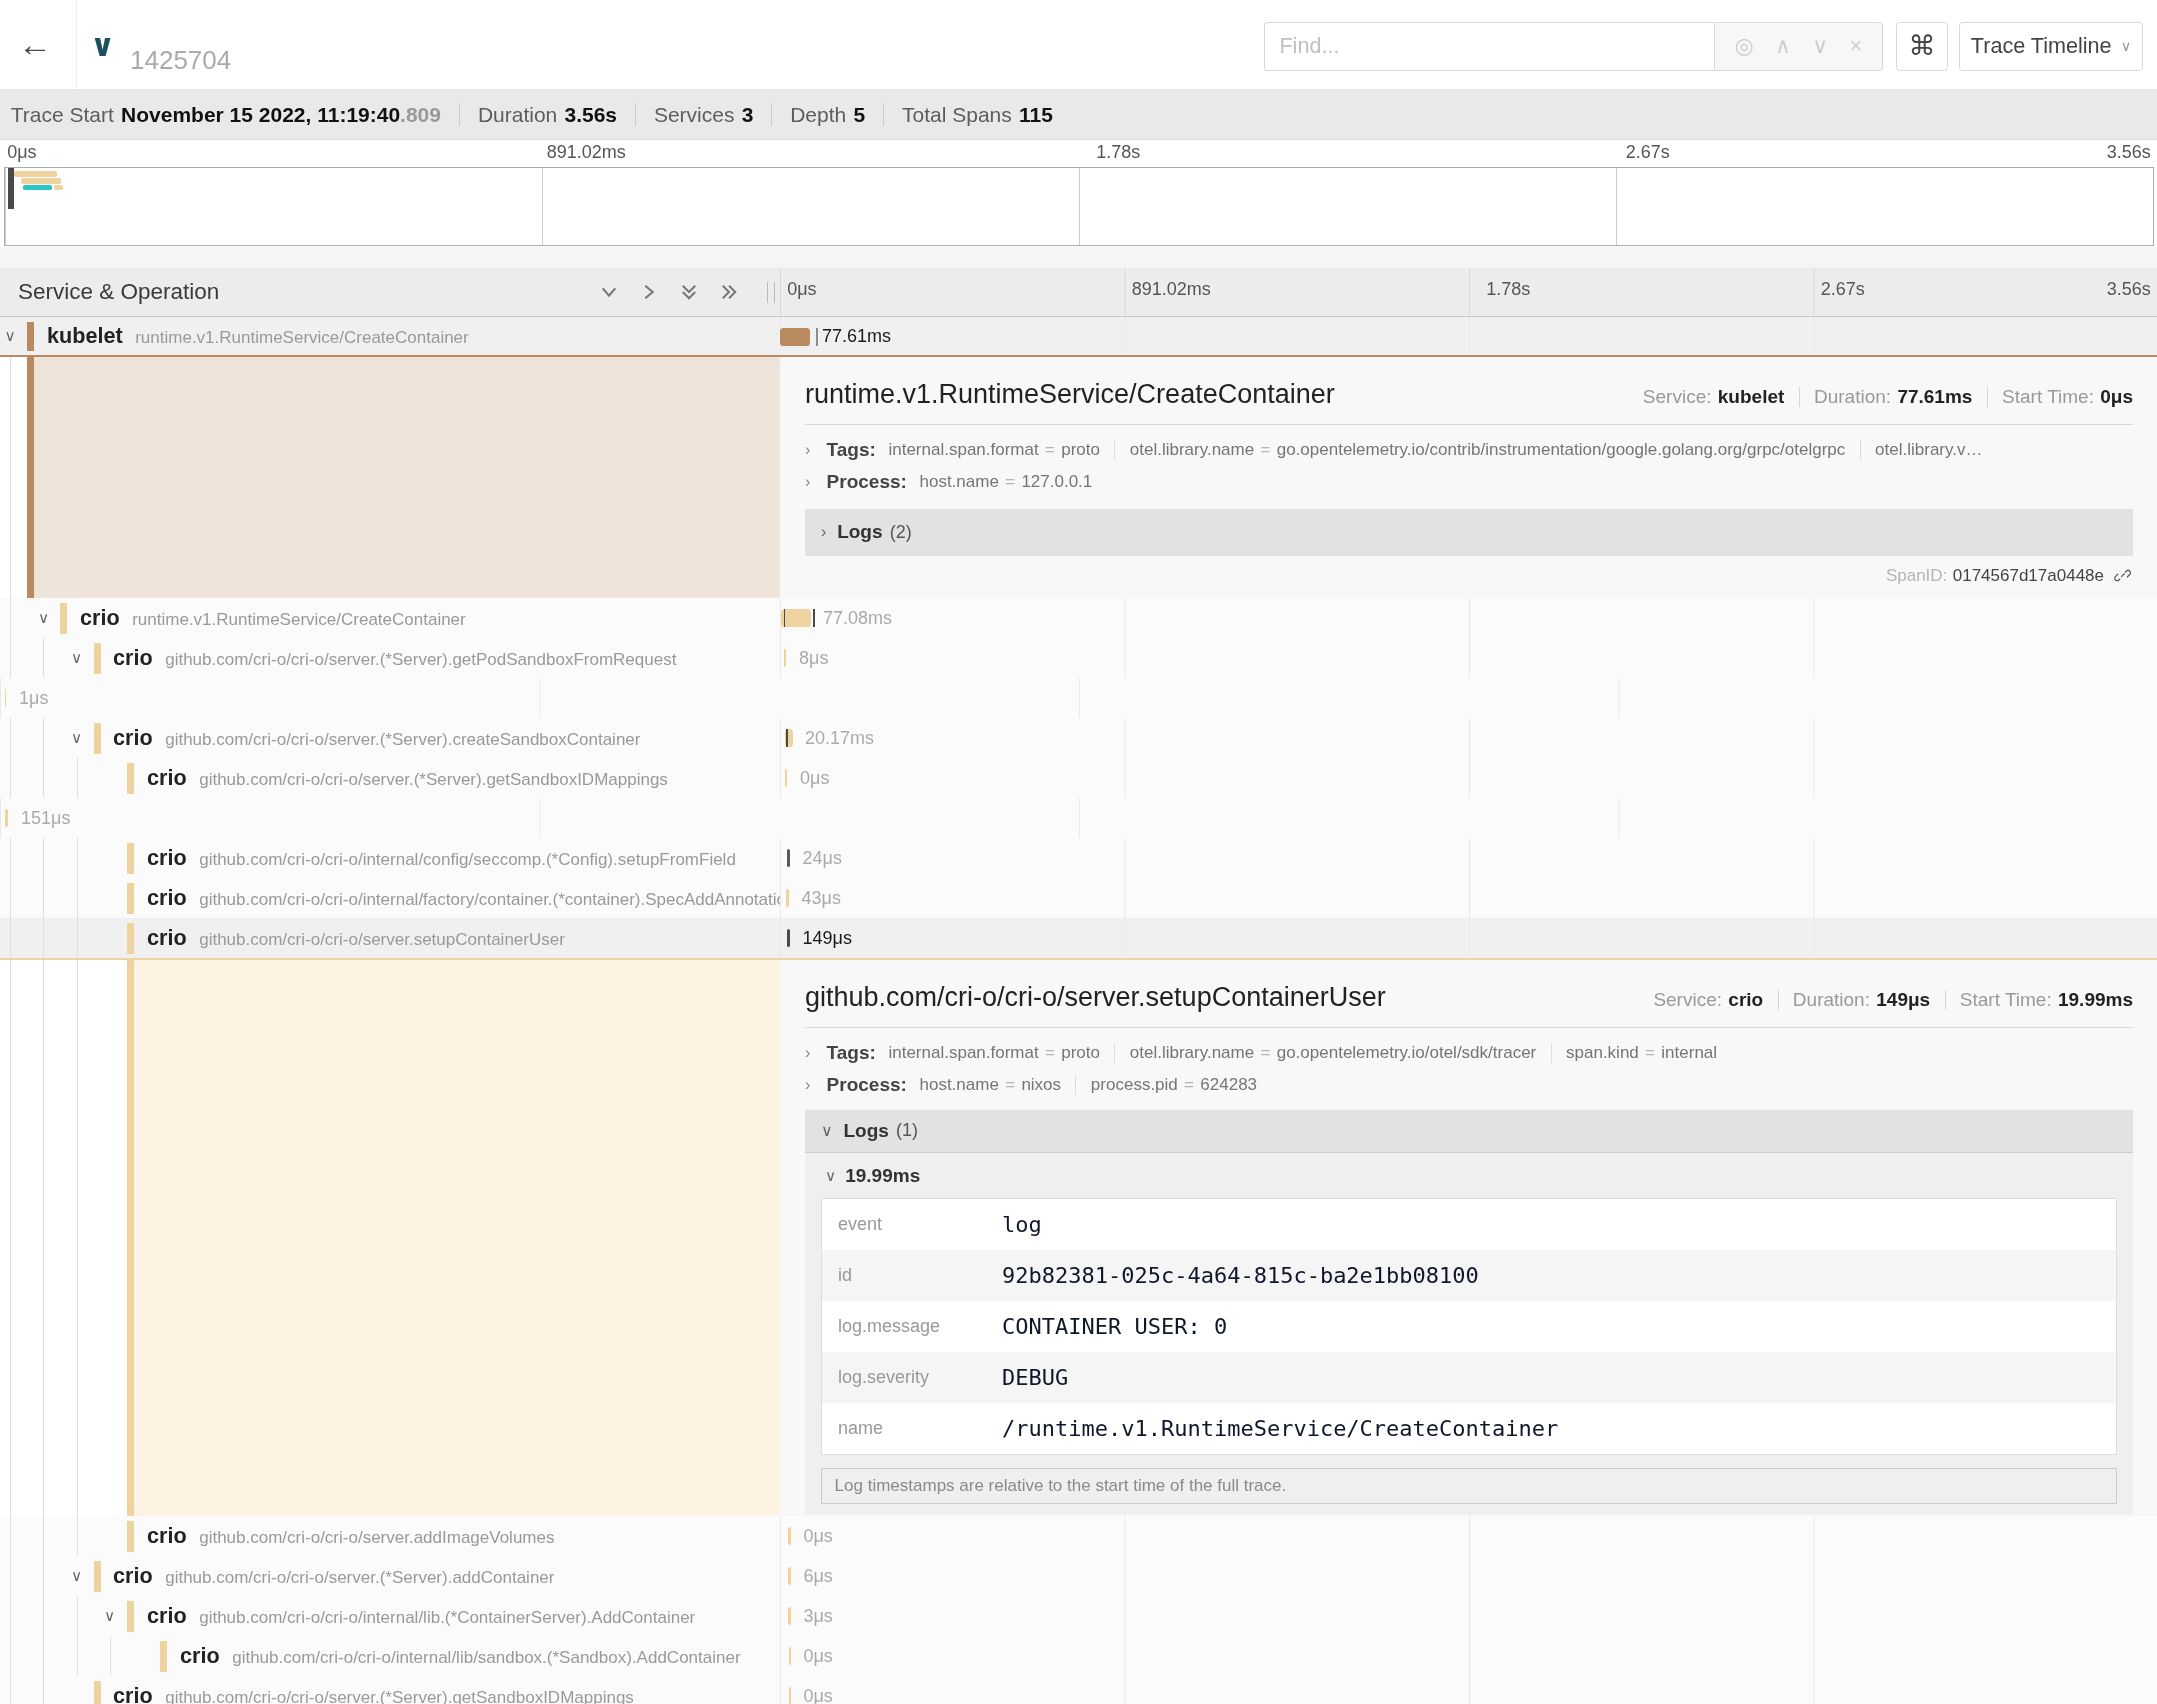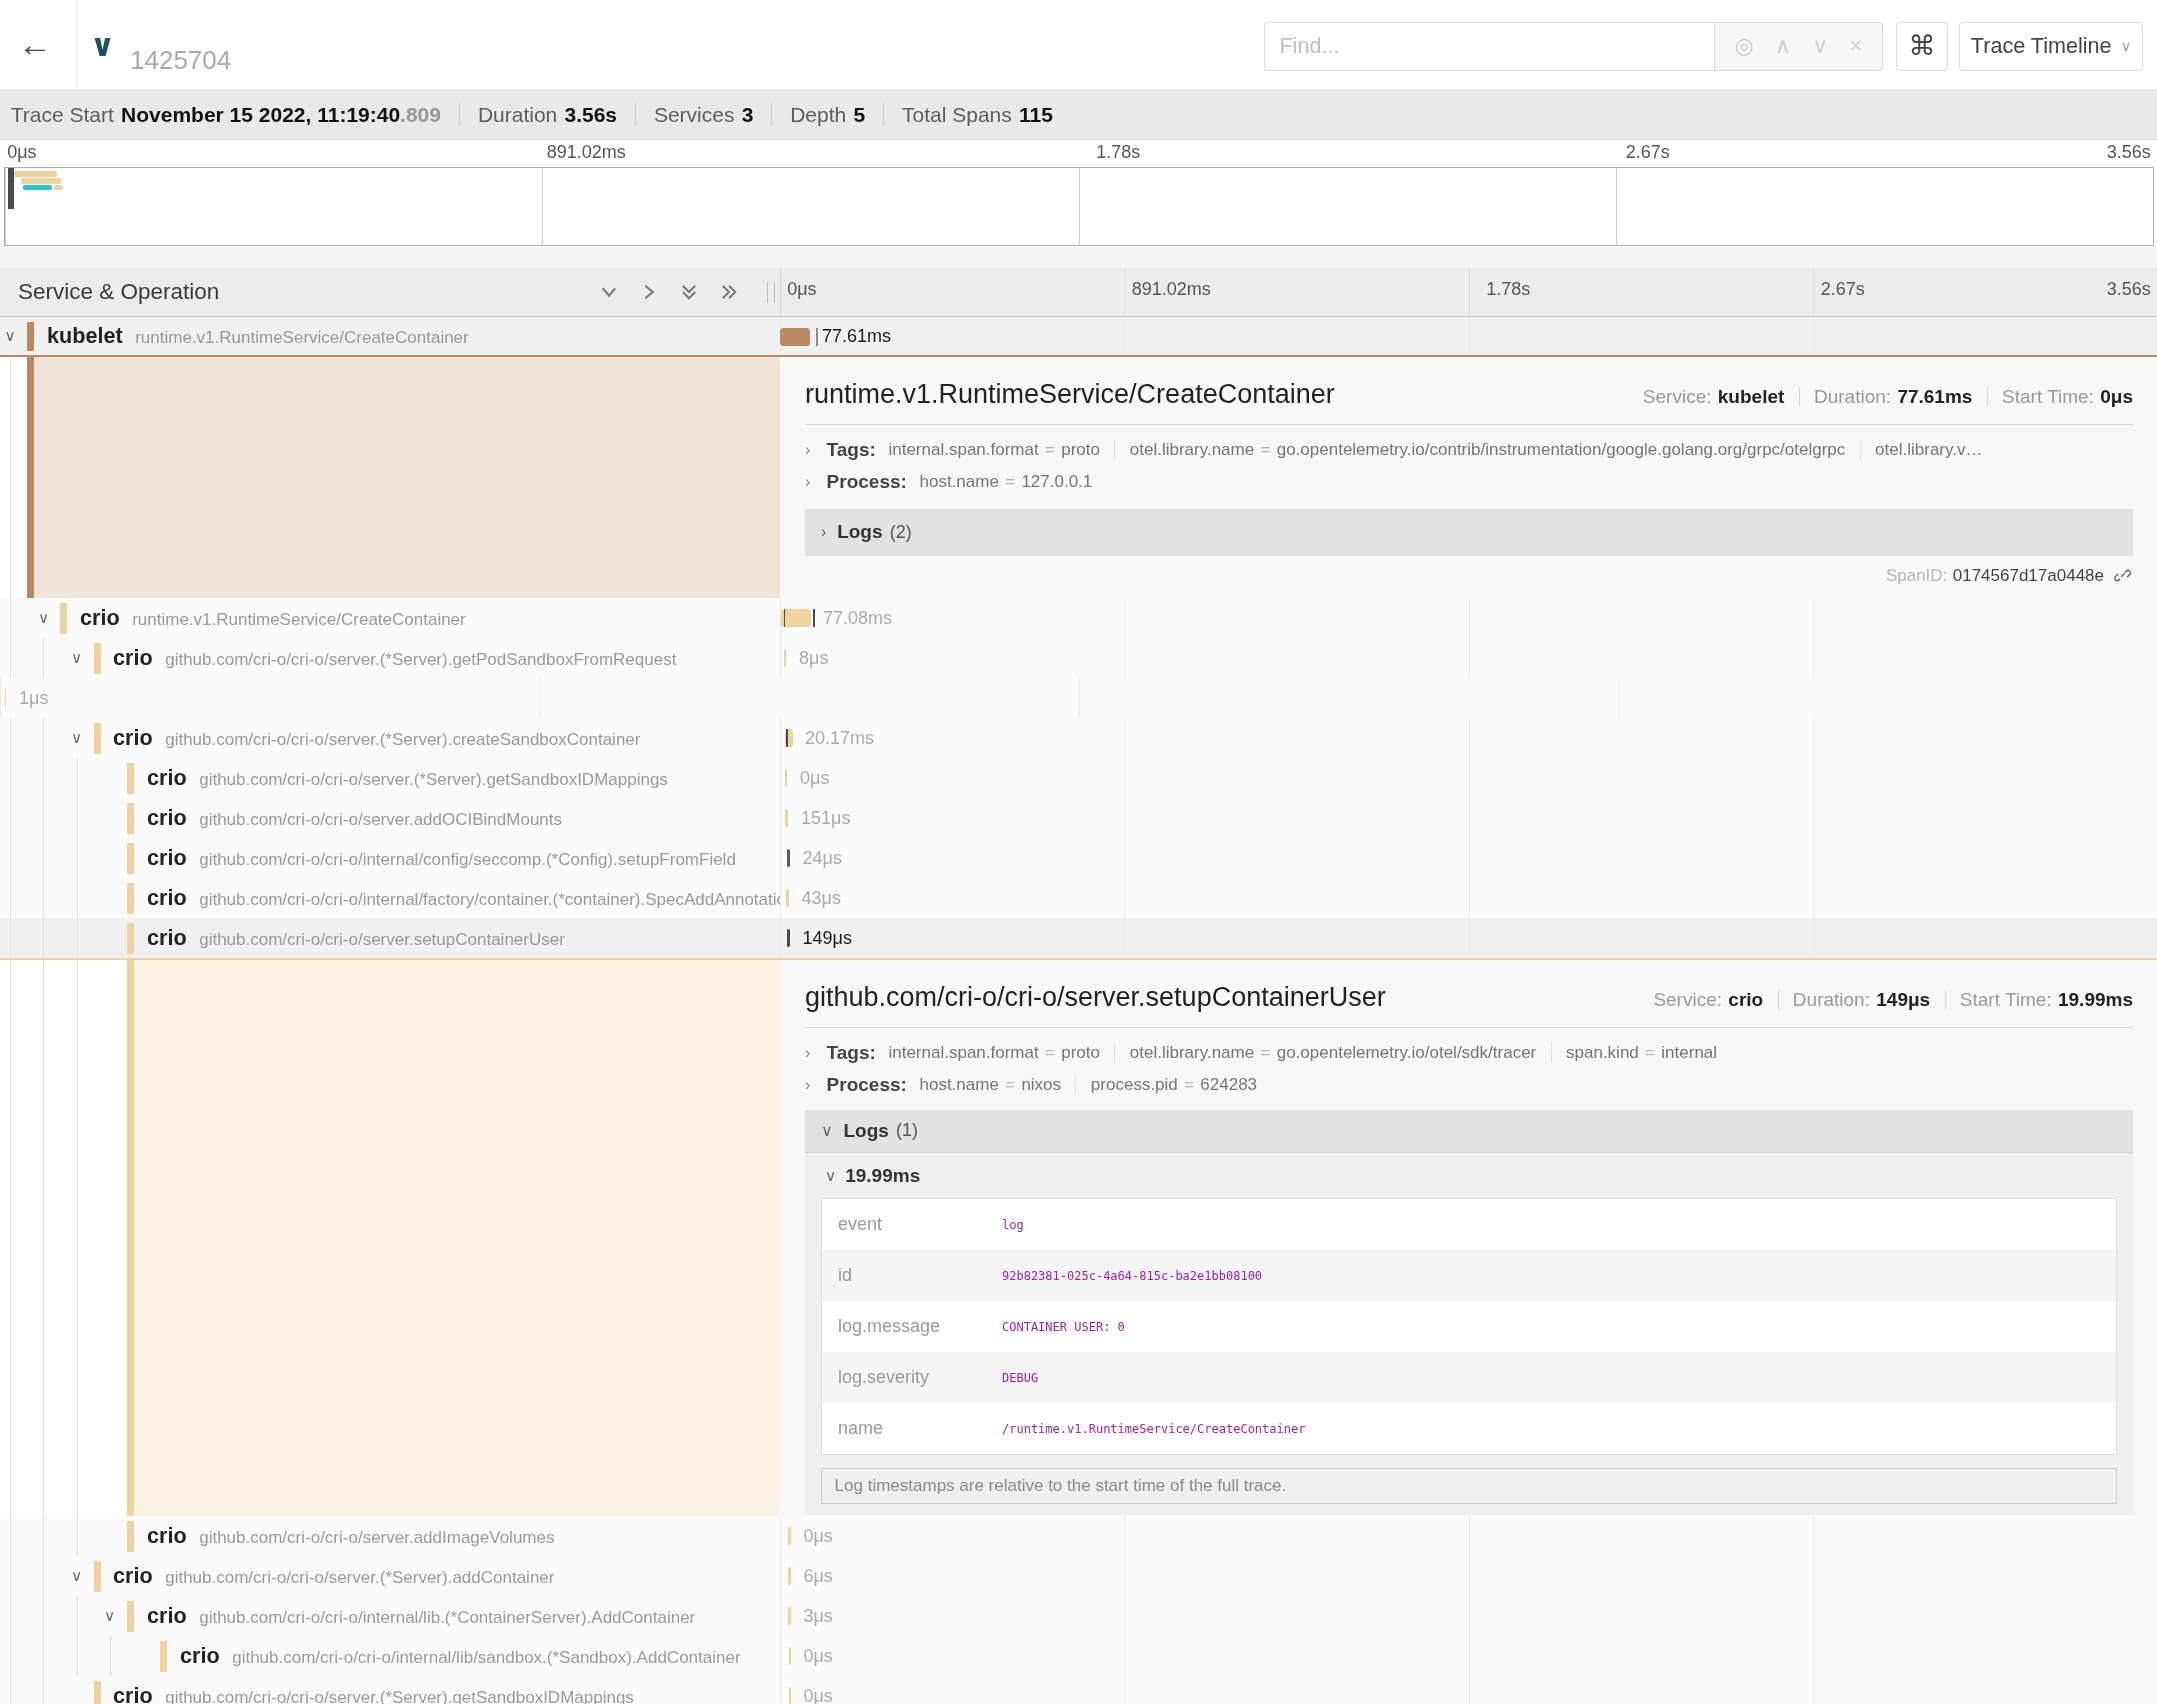--- a/index.html
+++ b/index.html
@@ -107,21 +107,21 @@
   .logs-head { background:#e2e2e2; height:43px; display:flex; align-items:center; padding-left:16px; border-bottom:0.9px solid #cfcfcf; cursor:pointer; }
   .logs-head .acc-chev { color:#666; font-size:16px; margin-right:10.8px; }
   .logs-content { background:#efefef; padding:3.6px 0 10.8px 0; }
   .log-entry-head { display:flex; align-items:center; height:40px; padding-left:20px; font-size:19px; cursor:pointer; }
   .log-entry-head .acc-chev { color:#666; font-size:15.3px; margin-right:9px; }
   .log-entry-head .let { font-weight:bold; color:#333; }
   .log-table { background:#fff; border:0.9px solid #ddd; margin:1.8px 16px 0 16px; }
   .trow { display:flex; height:51px; align-items:center; }
   .trow.alt { background:#f5f5f5; }
   .trow .tk { width:180px; padding-left:16px; font-size:18px; color:#999; }
-  .trow .tv { font-family:"DejaVu Sans Mono","Liberation Mono",monospace; font-size:12px; color:#a21caf; }
+  .trow .tv { font-family:"DejaVu Sans Mono","Liberation Mono",monospace; font-size:22px; color:#0f172a; }
   .log-note { margin:12.6px 16px 0 16px; border:0.9px solid #ccc; background:#efefef; height:36px; display:flex; align-items:center; padding-left:12.6px; font-size:17px; color:#8a8a8a; }
 </style>
 </head>
 <body>
 
 <div class="app">
 
   <div class="topbar">
     <div class="back-btn">←</div>
     <div class="topbar-divider"></div>
@@ -353,28 +353,20 @@
 
       <span class="row-colorbar" style="left: 127px; background: rgb(238, 211, 159);"></span>
       <span class="row-svc" style="left: 147px;"><span class="svc">crio</span><span class="op">github.com/cri-o/cri-o/server.(*Server).getSandboxIDMappings</span></span>
     </div>
     <div class="row-right">
       <span class="mbar" style="left: 5.4px; width: 1.8px; background: rgb(238, 211, 159);"></span>
       <span class="mdur" style="left: 20px;">0μs</span>
     </div>
   </div>
         <div class="srow">
-    <div class="row-left">
-            <span class="row-guide" style="left: 77px;"></span>
-            <span class="row-guide" style="left: 43px;"></span>
-            <span class="row-guide" style="left: 10px;"></span>
-
-      <span class="row-colorbar" style="left: 127px; background: rgb(238, 211, 159);"></span>
-      <span class="row-svc" style="left: 147px;"><span class="svc">crio</span><span class="op">github.com/cri-o/cri-o/server.addOCIBindMounts</span></span>
-    </div>
     <div class="row-right">
       <span class="mbar" style="left: 5.4px; width: 2.7px; background: rgb(238, 211, 159);"></span>
       <span class="mdur" style="left: 21px;">151μs</span>
     </div>
   </div>
         <div class="srow">
     <div class="row-left">
             <span class="row-guide" style="left: 77px;"></span>
             <span class="row-guide" style="left: 43px;"></span>
             <span class="row-guide" style="left: 10px;"></span>

